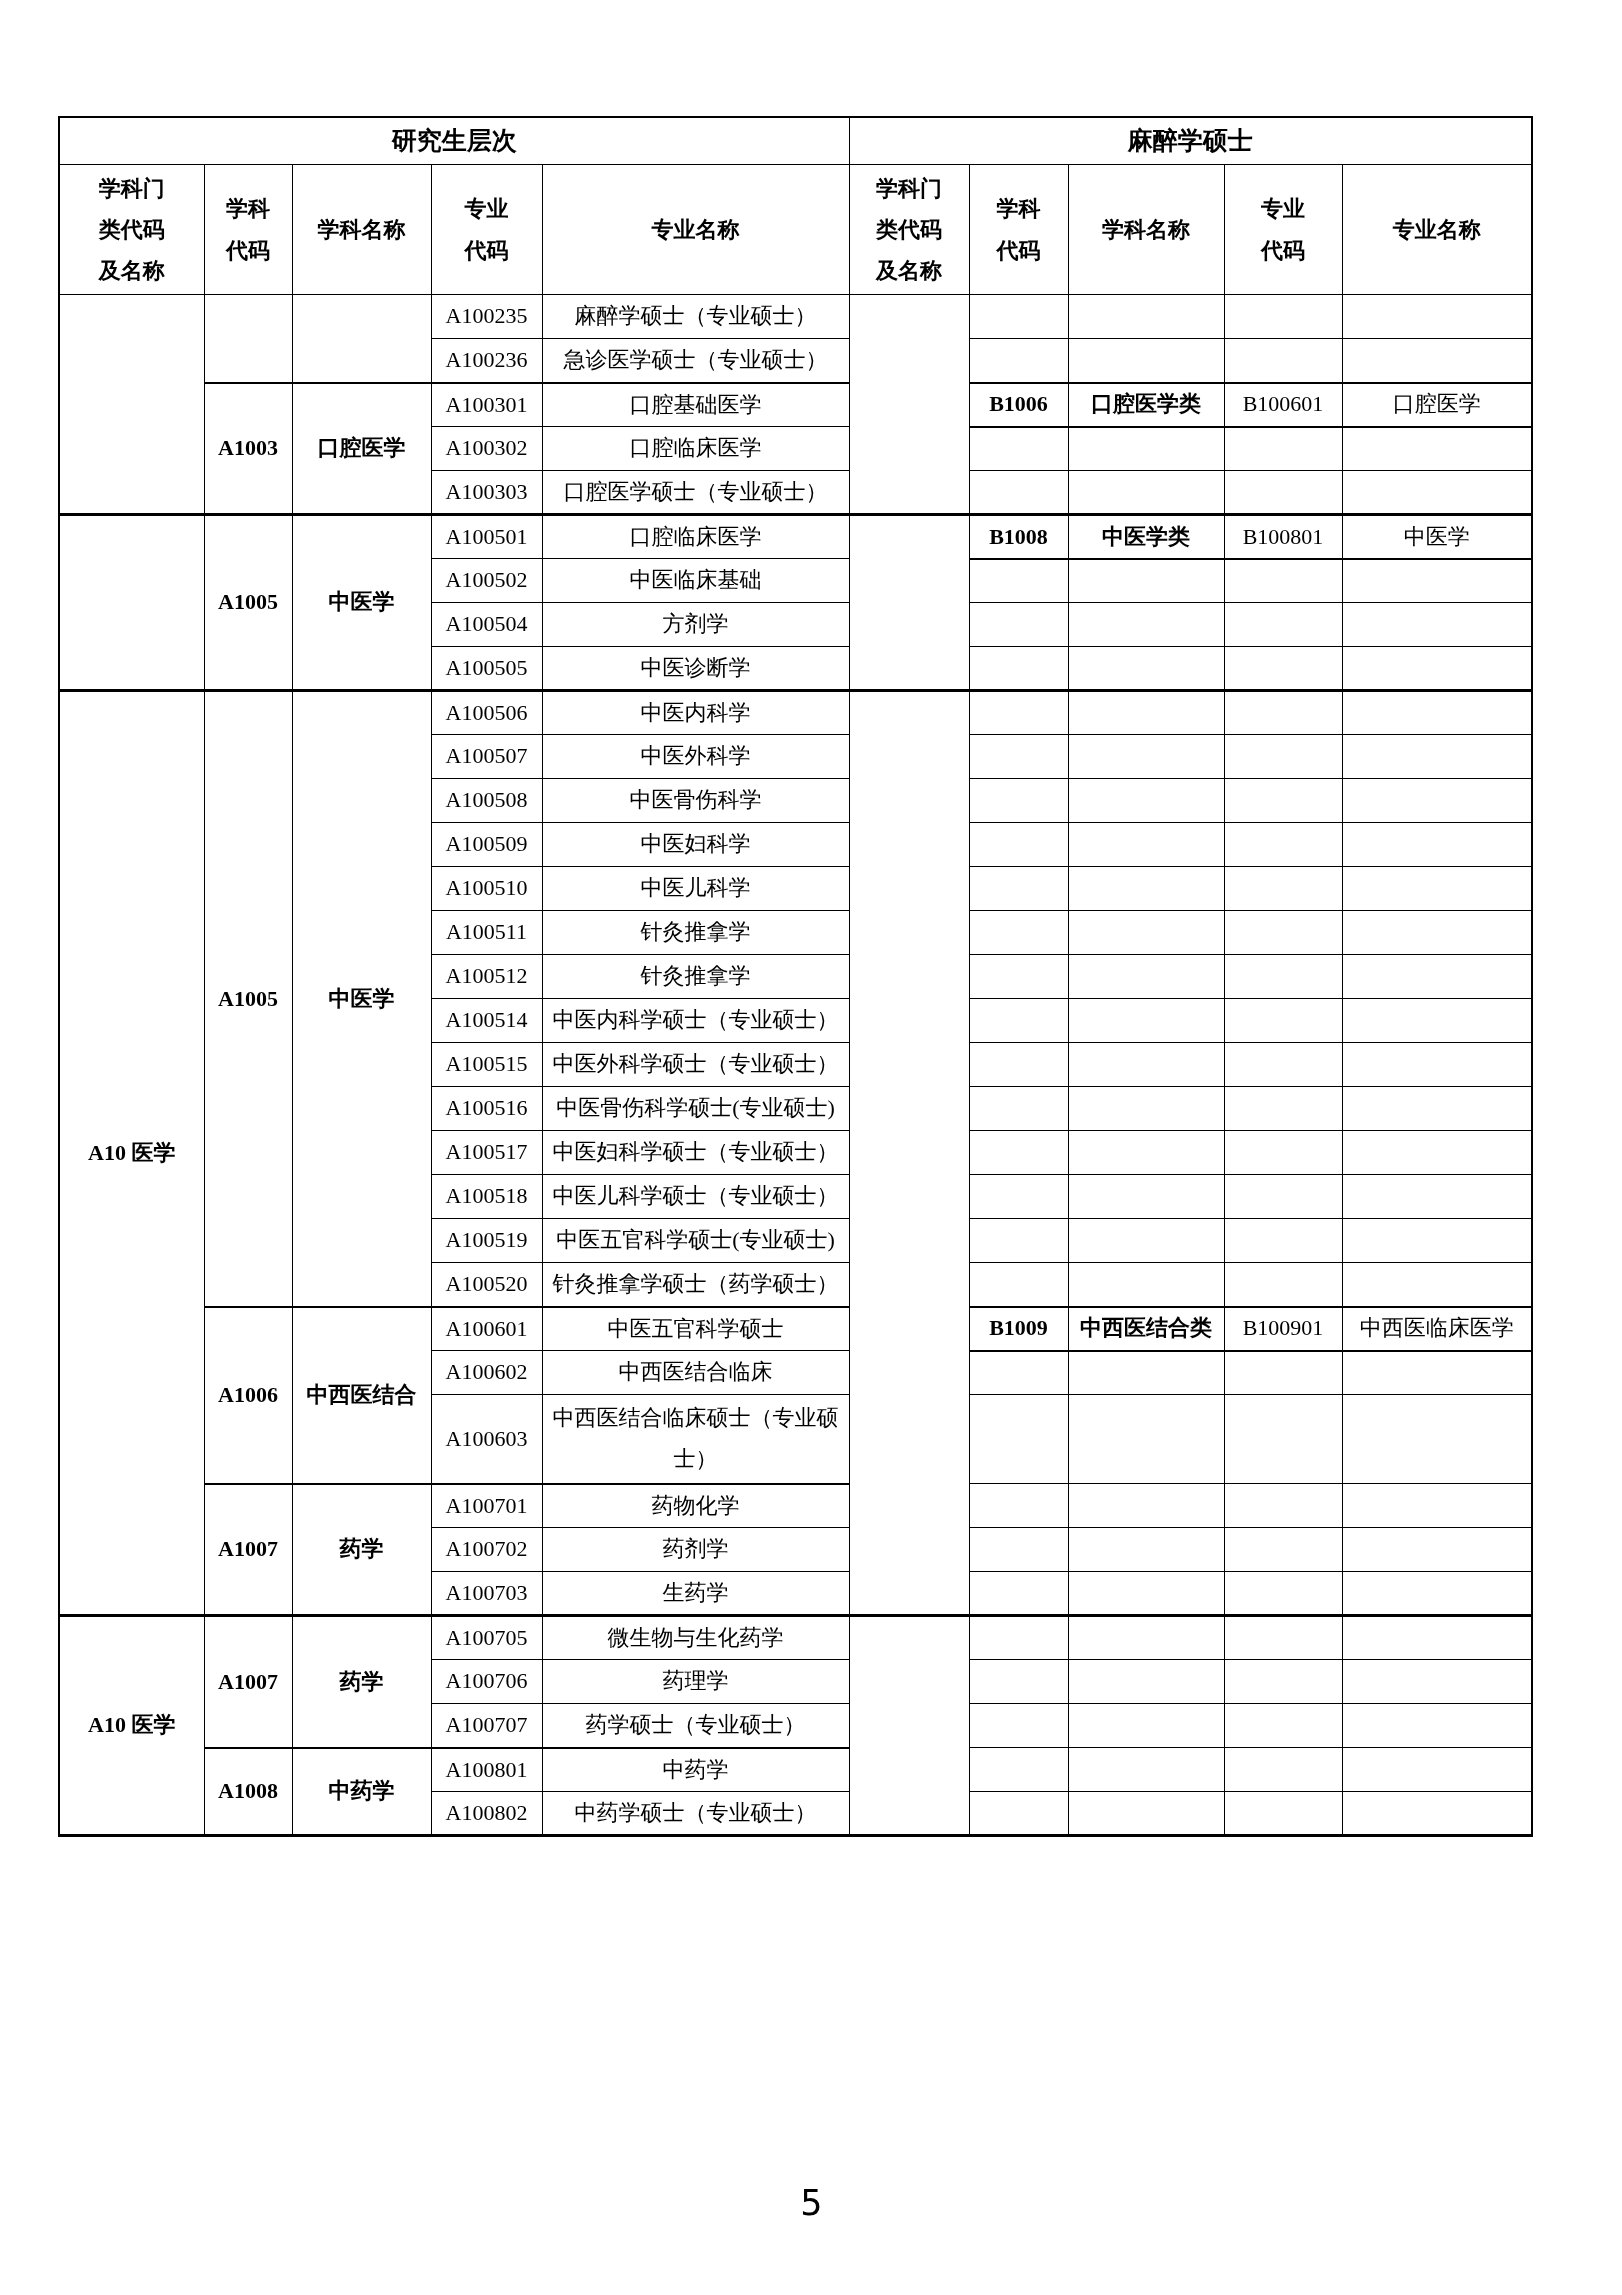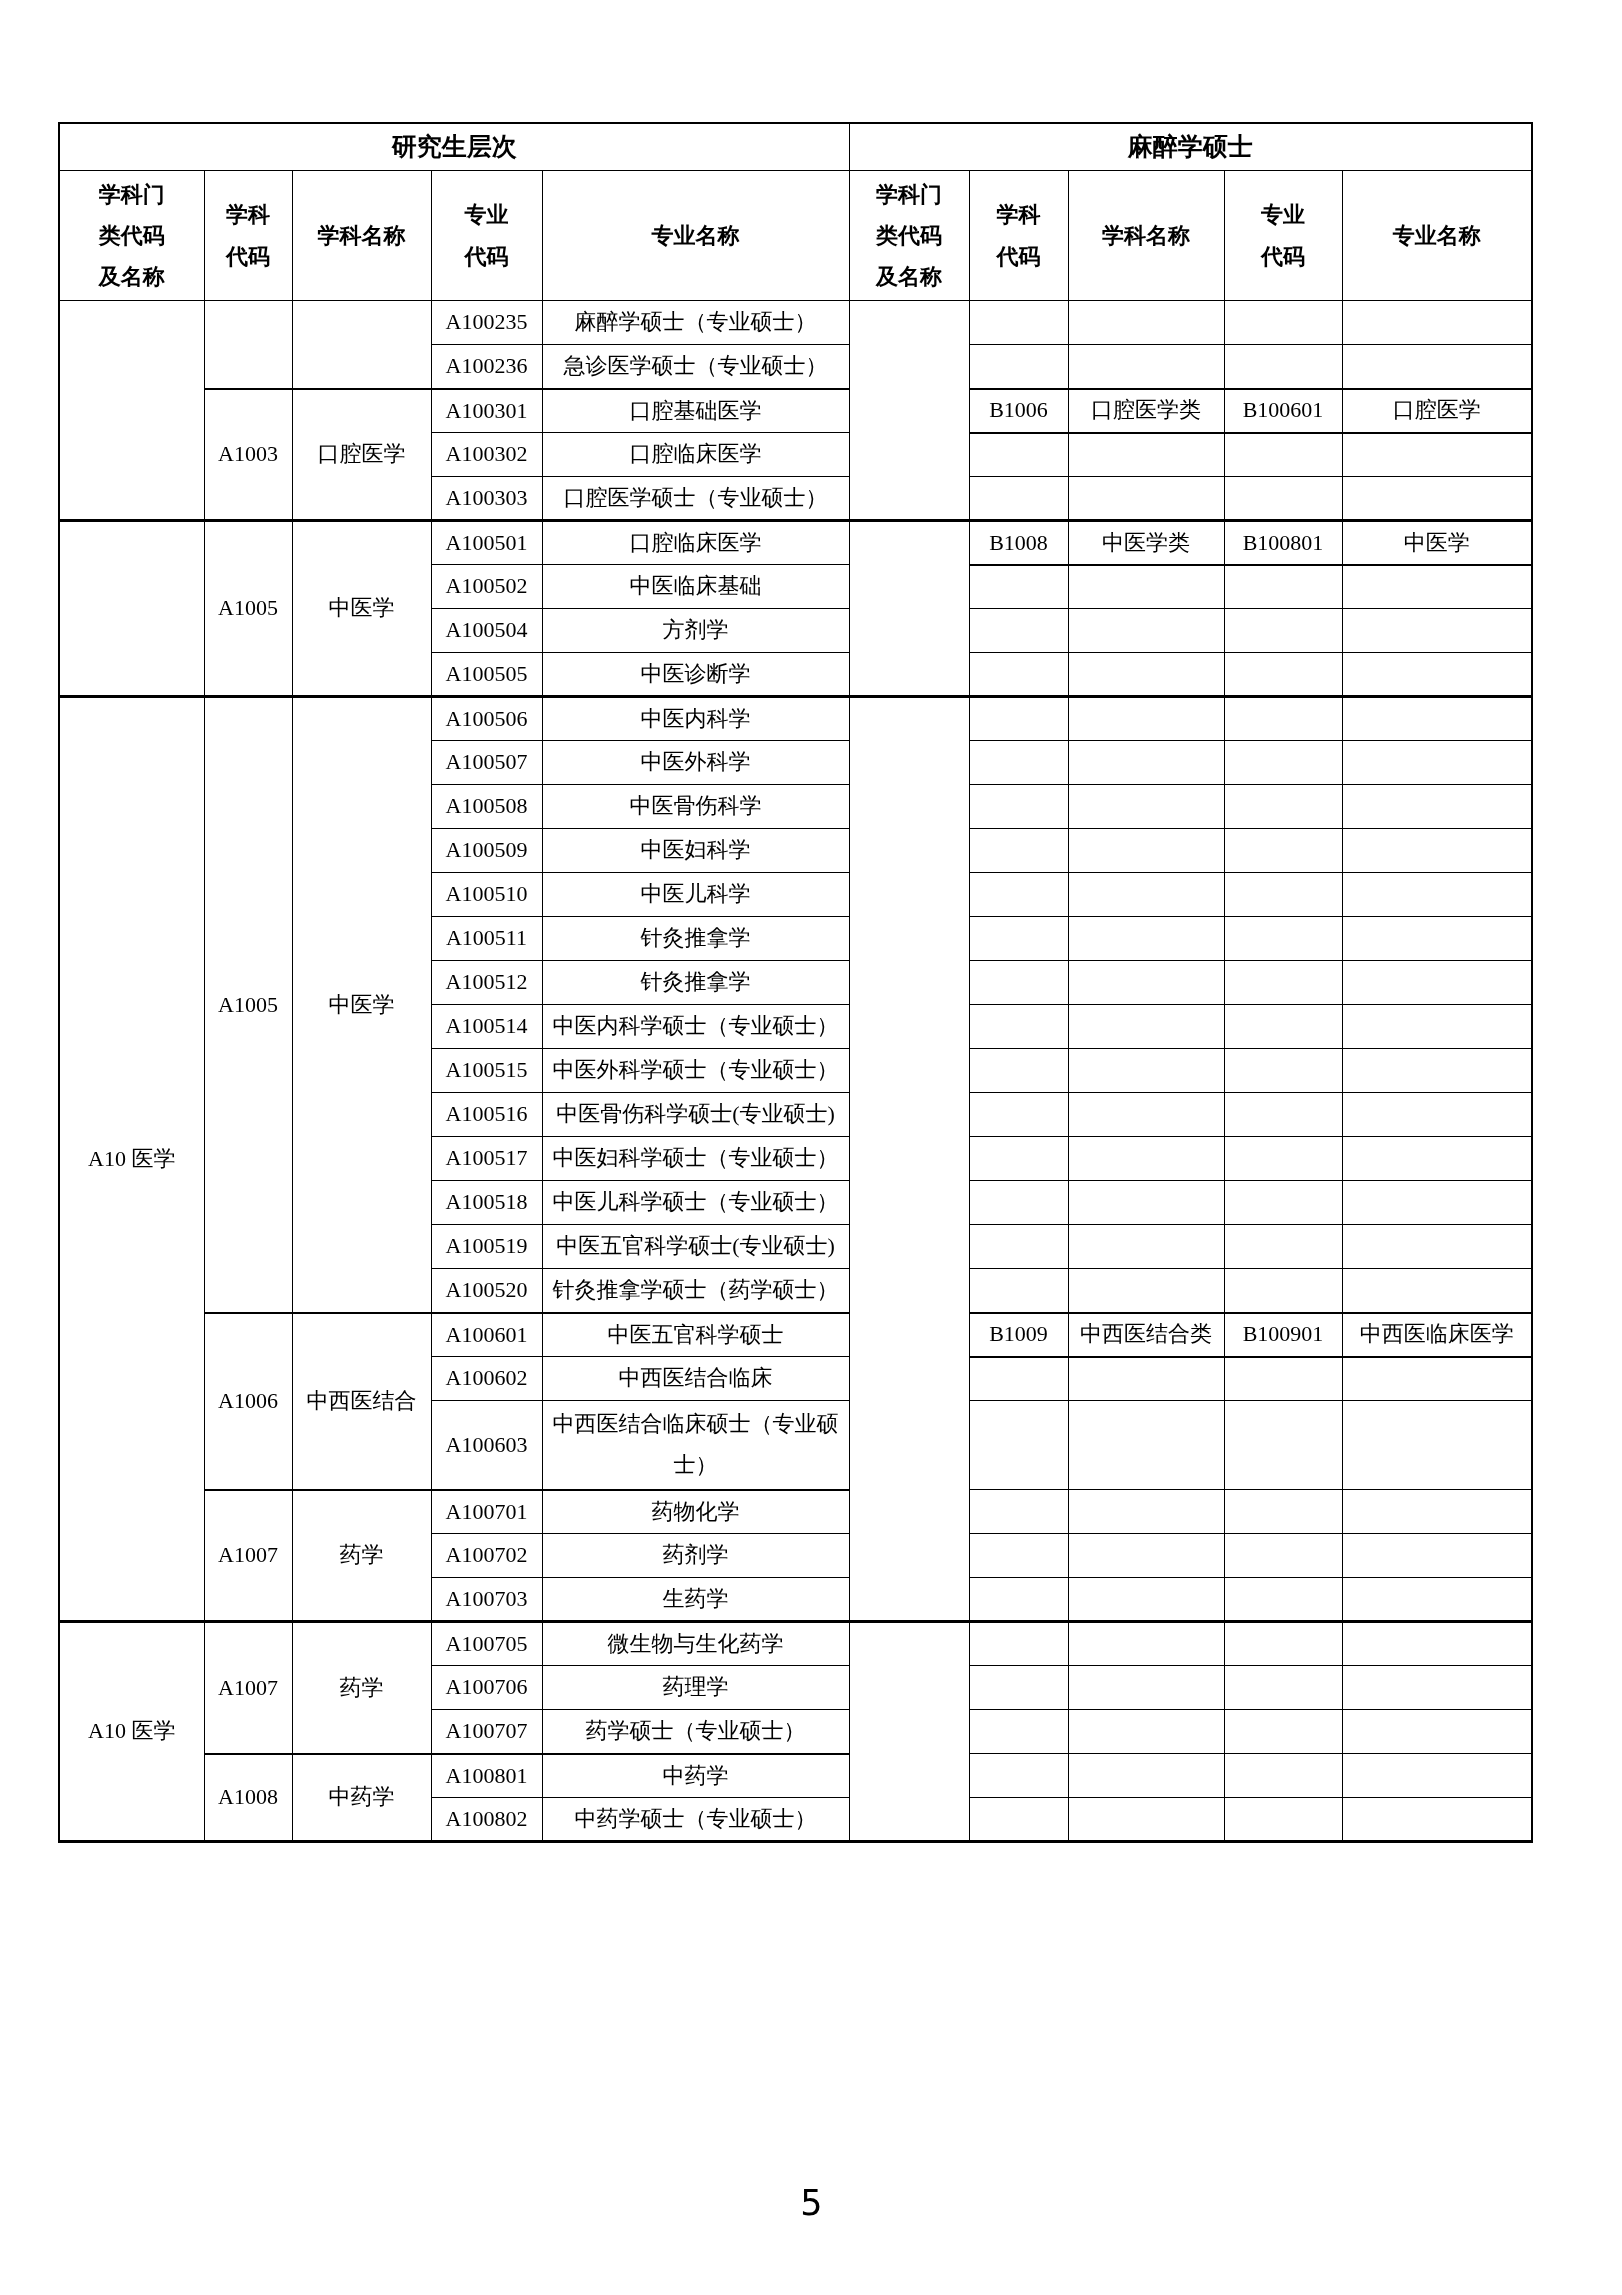--- a/index.html
+++ b/index.html
@@ -1,35 +1,35 @@
 <!DOCTYPE html>
 <html style="font-size:10.5px"><head>
 <meta charset="utf-8">
 <style>
   html,body{margin:0;padding:0}
   body{
     width:1623px;height:2295px;background:#ffffff;position:relative;
     font-family:"Liberation Serif","DejaVu Serif",serif;color:#000;
   }
   table.doc{
-    position:absolute;left:58px;top:122px;
+    position:absolute;left:58px;top:116px;
     border-collapse:collapse;table-layout:fixed;
     border:2px solid #000;
   }
   td{
     border:1.3px solid #000;text-align:center;vertical-align:middle;
     font-size:22px;line-height:1.85;padding:0 1.3px;word-break:normal;
   }
   tr.h1{height:42px}
   tr.h2{height:130px}
   tr.rh{height:44px}
   tr.rt{height:89px}
   .hd{font-weight:bold;font-size:25px}
   .ch{font-weight:bold;font-size:22px;white-space:pre-line;line-height:1.88}
-  .g{font-weight:normal}
+  .g{font-weight:bold}
   .t4{border-top:2.6px solid #000}
   .b4{border-bottom:2.6px solid #000}
   .b5{border-bottom:3.3px solid #000}
   .pn{
     position:absolute;top:2183px;left:0;width:1623px;text-align:center;
     font-size:35px;font-family:"DejaVu Sans","Liberation Sans",sans-serif;
   }
 </style>
 </head>
 <body>

